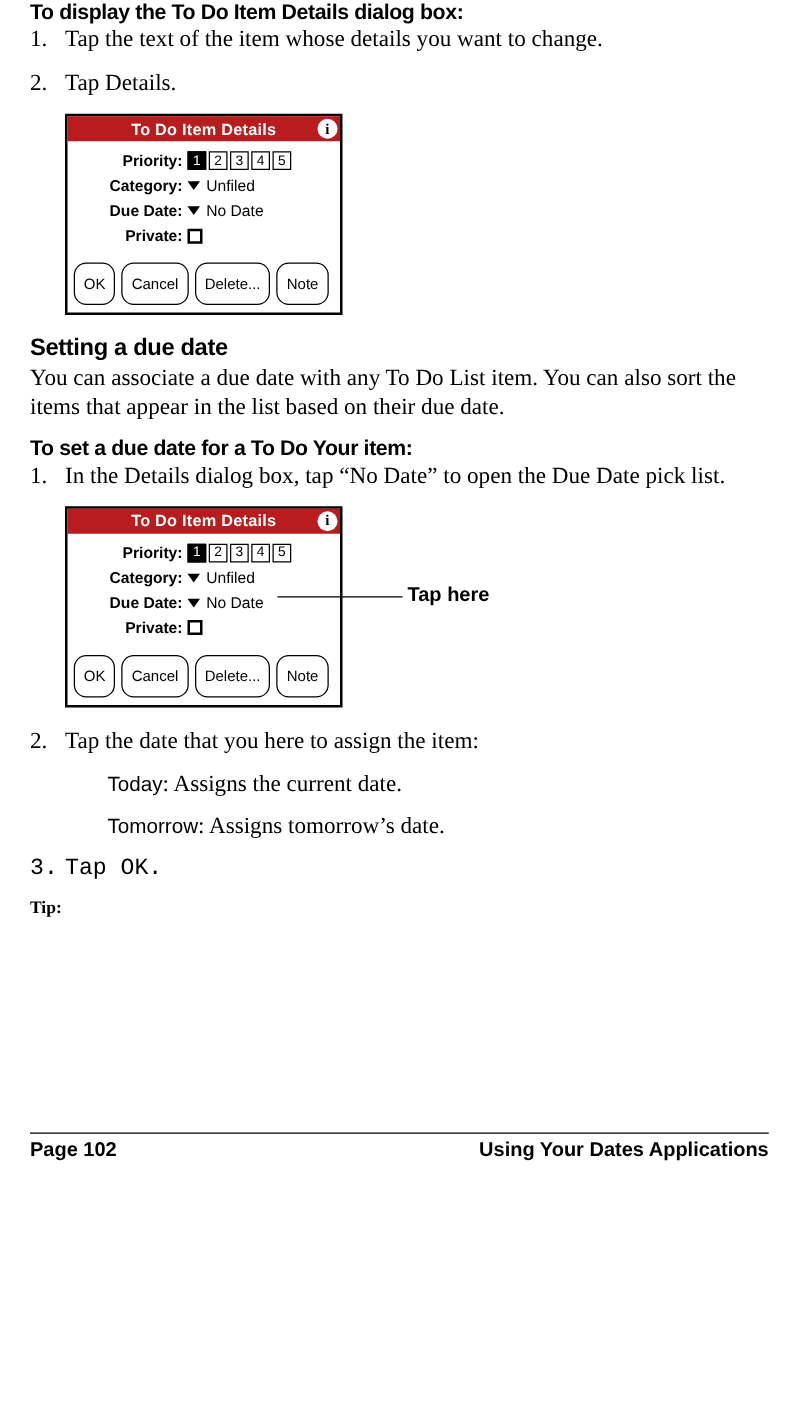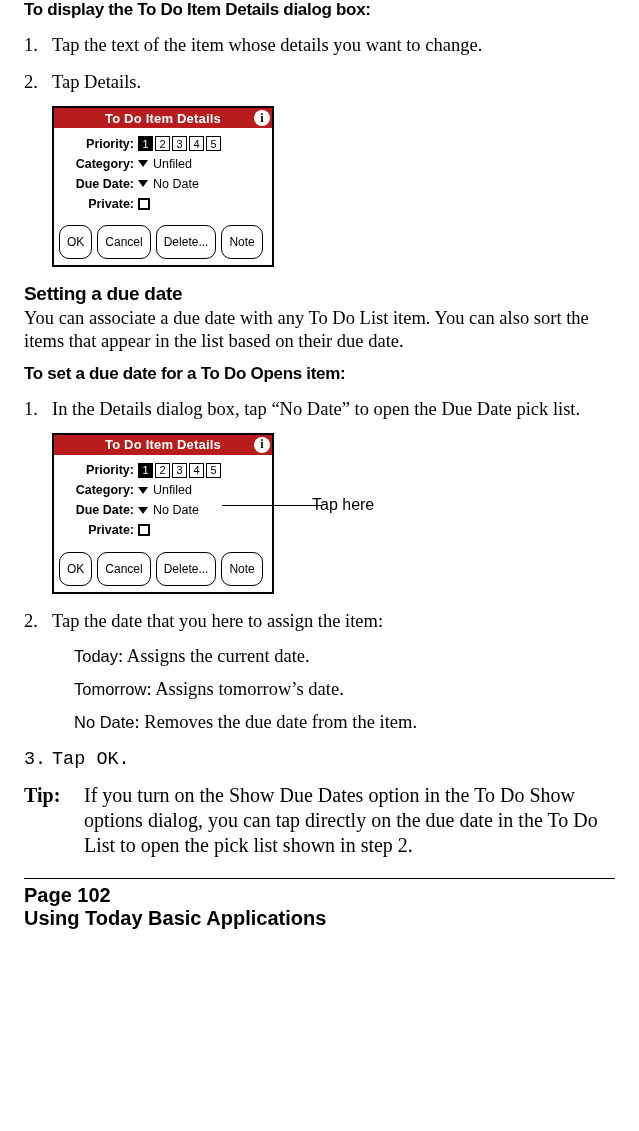--- a/index.html
+++ b/index.html
@@ -44,46 +44,47 @@
     padding: 0;
     margin: 0;
     counter-reset: step;
   }
   ol.steps > li {
     counter-increment: step;
     position: relative;
     padding-left: 28px;
     font-size: 18.5px;
     line-height: 1.25;
-    margin: 14px 0 12px 0;
+    margin: 1px 0 12px 0;
   }
   ol.steps > li::before {
     content: counter(step) ".";
     position: absolute;
     left: 0;
     top: 0;
   }
   .option-list {
     margin: 6px 0 6px 46px;
   }
   .option-item {
     font-size: 18.5px;
     line-height: 1.25;
-    margin: 4px 0 10px 4px;
+    margin: 4px 0 10px 16px;
   }
   .option-label {
     font-family: "Trebuchet MS", "Lucida Sans", "Lucida Grande", Arial, sans-serif;
     font-weight: 500;
     font-size: 16.5px;
   }
   .tip-row {
     display: flex;
-    font-size: 20px;
+    font-size: 14px;
     line-height: 1.25;
     margin-top: 4px;
+    gap: 35px;
   }
   .tip-label {
     font-weight: bold;
     width: 60px;
     flex: 0 0 60px;
   }
   .tip-text { flex: 1; }
   
   .dialog-wrap {
     position: relative;
@@ -118,21 +119,21 @@
     background: #fff;
     color: #000;
     display: flex;
     align-items: center;
     justify-content: center;
     font-weight: bold;
     font-size: 12px;
     font-family: Georgia, serif;
   }
   .dlg-body {
-    padding: 5px 6px 6px 2px;
+    padding: 5px 6px 6px 14px;
   }
   .dlg-row {
     display: flex;
     align-items: center;
     height: 19px;
     margin: 1px 0;
   }
   .dlg-label {
     width: 82px;
     text-align: right;
@@ -189,39 +190,38 @@
     position: absolute;
     top: 72px;
     left: 170px;
     width: 100px;
     height: 1px;
     background: #000;
   }
   .callout-text {
     position: absolute;
     top: 63px;
-    left: 260px;
+    left: 274px;
     font-family: "Trebuchet MS", "Lucida Sans", Arial, sans-serif;
-    font-weight: normal;
+    font-weight: bold;
     font-size: 16px;
   }
   
   .footer {
     position: absolute;
     bottom: 20px;
     left: 24px;
     right: 24px;
     border-top: 1.5px solid #000;
     padding-top: 5px;
     display: flex;
     justify-content: space-between;
     font-family: "Trebuchet MS", "Lucida Sans", Arial, sans-serif;
     font-weight: bold;
-    font-size: 20px;
-    flex-direction: column;
+    font-size: 16px;
   }
 </style>
 </head>
 <body>
 
 <div class="page">
   <div class="content">
 
     <div class="h-bold">To display the To Do Item Details dialog box:</div>
 
@@ -273,21 +273,21 @@
           <div class="dlg-btn">Cancel</div>
           <div class="dlg-btn">Delete...</div>
           <div class="dlg-btn">Note</div>
         </div>
       </div>
     </div>
 
     <div class="h-sub">Setting a due date</div>
     <div class="body-text">You can associate a due date with any To Do List item. You can also sort the items that appear in the list based on their due date.</div>
 
-    <div class="h-bold">To set a due date for a To Do Opens item:</div>
+    <div class="h-bold">To set a due date for a To Do Your item:</div>
 
     <ol class="steps">
       <li>In the Details dialog box, tap “No Date” to open the Due Date pick list.</li>
     </ol>
 
     <div class="dialog-wrap">
       <div class="dialog">
         <div class="dlg-title">
           <span>To Do Item Details</span>
           <span class="info-icon">i</span>
@@ -339,33 +339,29 @@
       <li>Tap the date that you here to assign the item:</li>
     </ol>
 
     <div class="option-list">
       <div class="option-item">
         <span class="option-label">Today</span><span>: Assigns the current date.</span>
       </div>
       <div class="option-item">
         <span class="option-label">Tomorrow</span><span>: Assigns tomorrow’s date.</span>
       </div>
-      <div class="option-item">
-        <span class="option-label">No Date</span><span>: Removes the due date from the item.</span>
-      </div>
     </div>
 
     <ol class="steps" style="counter-reset: step 2; font-family: Liberation Mono, monospace;">
       <li>Tap OK.</li>
     </ol>
 
     <div class="tip-row">
       <div class="tip-label">Tip:</div>
-      <div class="tip-text">If you turn on the Show Due Dates option in the To Do Show options dialog, you can tap directly on the due date in the To Do List to open the pick list shown in step 2.</div>
     </div>
 
   </div>
 
   <div class="footer">
     <div>Page 102</div>
-    <div>Using Today Basic Applications</div>
+    <div>Using Your Dates Applications</div>
   </div>
 </div>
 
 </body></html>

